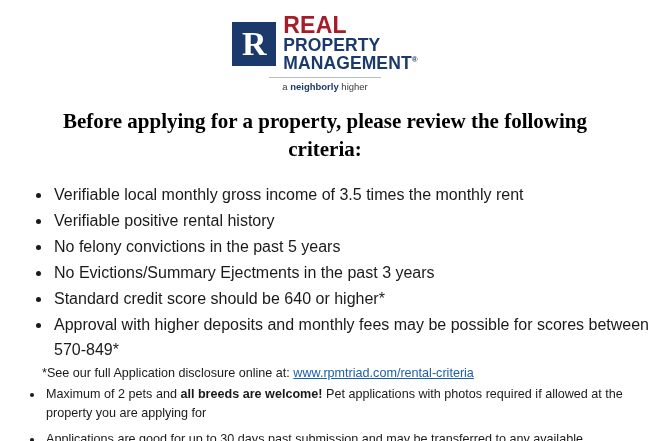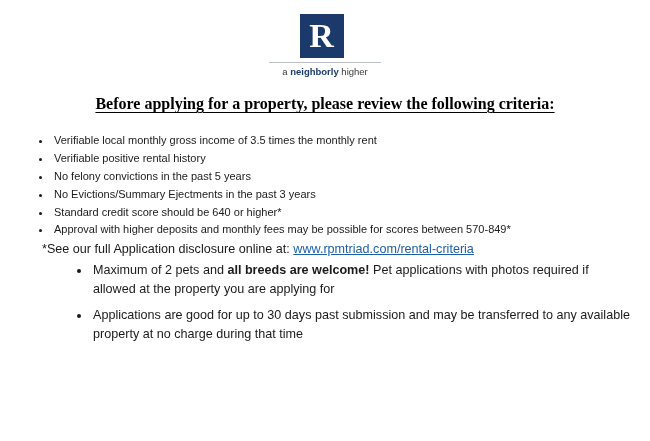--- a/index.html
+++ b/index.html
@@ -105,36 +105,35 @@
   .logo-tag .nb {
     font-weight: bold;
     color: #1b3a6b;
   }
 
   
   .heading {
     margin: 16px 46px 0 46px;
     font-family: "Liberation Serif", serif;
     font-weight: bold;
-    font-size: 16px;
+    font-size: 21px;
     line-height: 1.33;
     text-align: center;
-    text-decoration: underline;
     text-underline-offset: 3px;
     color: #000000;
   }
 
   
   .criteria {
     margin: 18px 0 0 0;
     padding: 0 0 0 52px;
     list-style: disc;
   }
   .criteria li {
-    font-size: 11px;
+    font-size: 16px;
     line-height: 1.62;
     color: #1a1a1a;
     padding-left: 2px;
   }
   .note {
     margin: 1px 0 0 42px;
     font-size: 12.6px;
     line-height: 1.5;
     color: #1a1a1a;
   }
@@ -153,34 +152,38 @@
     margin: 2px 0 0 0;
     padding: 0 18px 0 44px;
     list-style: disc;
   }
   .addl li {
     font-size: 12.6px;
     line-height: 1.5;
     color: #1a1a1a;
     margin-bottom: 7px;
     padding-left: 2px;
-    margin-left: 47px;
   }
   .addl li b {
     font-weight: bold;
   }
 </style>
 </head>
 <body>
 
 <div class="page">
 
   <div class="logo-block">
     <div class="logo-main">
       <div class="logo-mark">R</div>
+      <div class="logo-words">
+        <span class="w1">REAL</span>
+        <span class="w2">PROPERTY</span>
+        <span class="w3"><span>MANAGEMENT</span><sup>®</sup></span>
+      </div>
     </div>
     <div class="logo-divider"></div>
     <div class="logo-tag"><span>a </span><span class="nb">neighborly</span><span> higher</span></div>
   </div>
 
   <div class="heading">Before applying for a property, please review the following criteria:</div>
 
   <ul class="criteria">
     <li>Verifiable local monthly gross income of 3.5 times the monthly rent</li>
     <li>Verifiable positive rental history</li>

